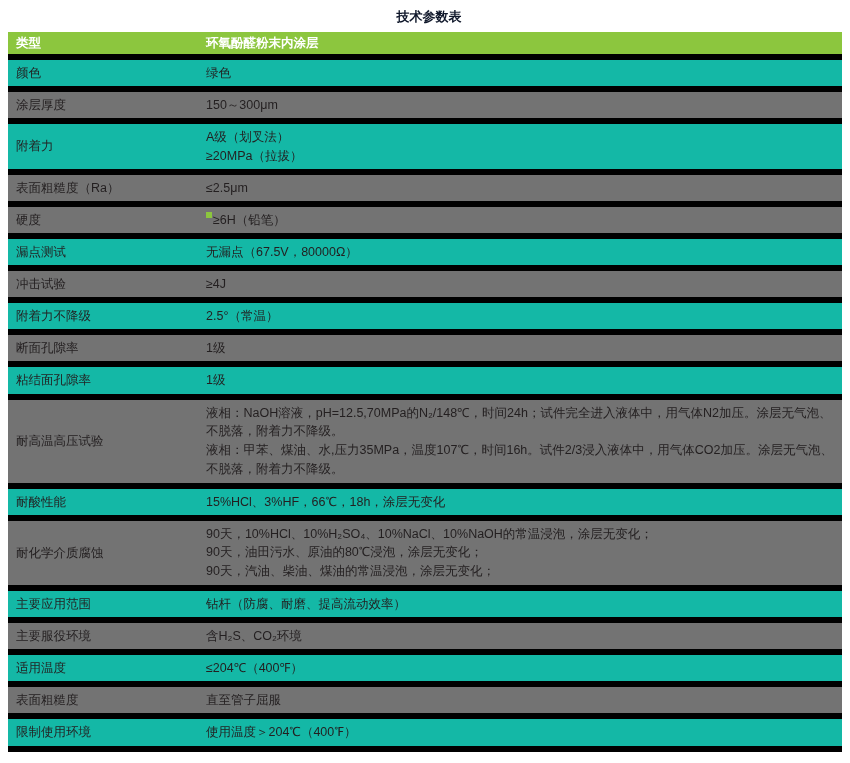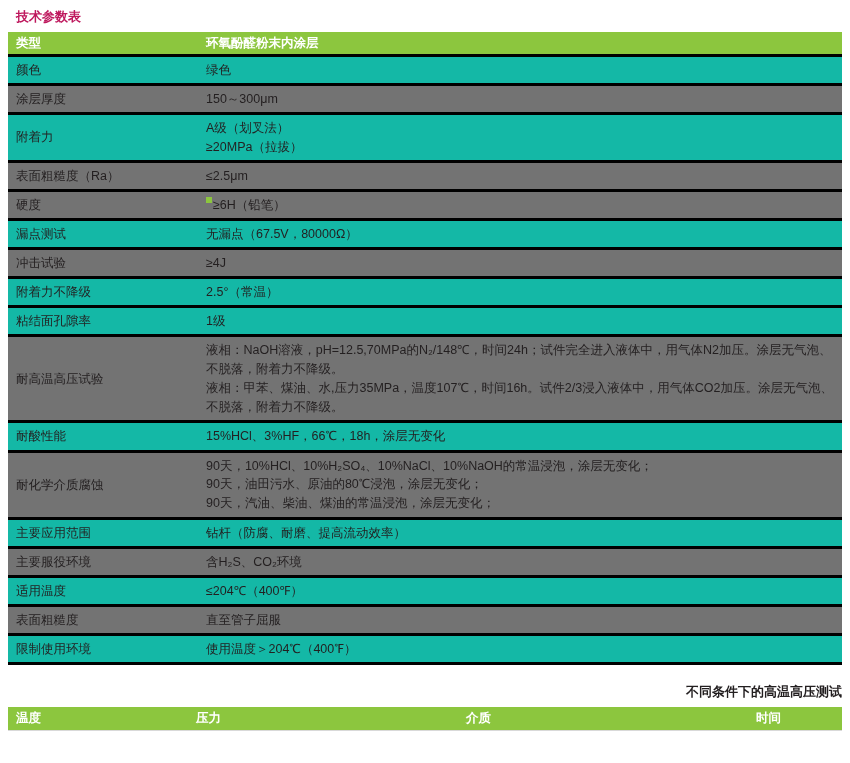--- a/index.html
+++ b/index.html
@@ -13,22 +13,23 @@
     font-family: "Liberation Sans", sans-serif;
     font-size: 12.5px;
     color: #231f20;
   }
   .page {
     padding: 6px 8px 0 8px;
   }
   .section-title {
     font-weight: bold;
     font-size: 13px;
-    color: #be185d;
+    color: #0f172a;
     margin: 2px 0 6px 8px;
+    text-align: center;
   }
   table {
     border-collapse: collapse;
     width: 834px;
     table-layout: fixed;
   }
   td, th {
     padding: 4px 6px 4px 8px;
     vertical-align: middle;
     text-align: left;
@@ -47,21 +48,21 @@
   .spec-table td.label {
     width: 190px;
   }
   .spec-table tr.alt td {
     background: #737373;
   }
   .spec-table tr.plain td {
     background: #14b8a6;
   }
   .spec-table td {
-    border-bottom: 3px solid #000000;
+    border-bottom: 6px solid #000000;
   }
   .multi-line > div { display: block; }
   .tight { line-height: 1.5; }
 
   
   .hp-table {
     margin-top: 4px;
   }
   .hp-table .hdr td {
     background: #8cc63e;
@@ -163,20 +164,26 @@
         </td>
       </tr>
 
       <tr class="plain">
         <td class="label">附着力不降级</td>
         <td class="multi-line">
           <div>2.5°（常温）</div>
         </td>
       </tr>
 
+      <tr class="alt">
+        <td class="label">断面孔隙率</td>
+        <td class="multi-line">
+          <div>1级</div>
+        </td>
+      </tr>
 
       <tr class="plain">
         <td class="label">粘结面孔隙率</td>
         <td class="multi-line">
           <div>1级</div>
         </td>
       </tr>
 
       <tr class="alt">
         <td class="label">耐高温高压试验</td>

